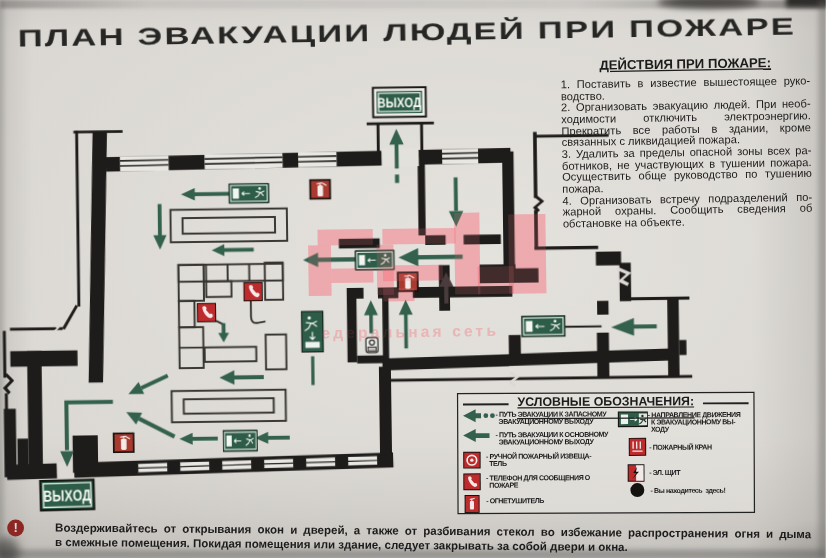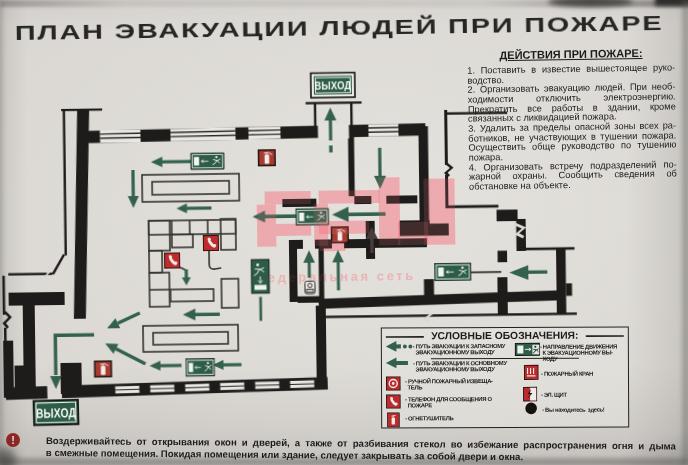--- a/index.html
+++ b/index.html
@@ -390,21 +390,21 @@
         </g>
   </g>
   <g transform="translate(141 59)">
     <rect x="0" y="0" width="14" height="14.5" fill="#161210"></rect>
         <rect x="0.8" y="0.8" width="12.4" height="12.9" fill="#bd2b2c"></rect>
     <rect x="7" y="0.8" width="6.2" height="12.9" fill="#f2eae8"></rect>
     <path d="M8 2 l-3.4 5.2 h2.6 l-3.4 5.3 l5.6 -6.3 h-2.6 z" fill="#161210"></path>
   </g>
   <circle cx="149" cy="80.5" r="5.8" fill="#14120f"></circle>
  </svg>
- <div style="position:absolute;left:0;top:2px;width:246px;text-align:center;font-weight:bold;font-size:10.3px;"><span style="border-bottom:1.3px solid #222;padding-bottom:17px;">УСЛОВНЫЕ ОБОЗНАЧЕНИЯ:</span></div>
+ <div style="position:absolute;left:0;top:2px;width:246px;text-align:center;font-weight:bold;font-size:10.3px;"><span style="border-bottom:1.3px solid #222;padding-bottom:7px;text-decoration:underline;">УСЛОВНЫЕ ОБОЗНАЧЕНИЯ:</span></div>
  <div class="li" style="position:absolute;left:31px;top:15px;width:96px;font-size:5.9px;font-weight:bold;line-height:6.1px;letter-spacing:-0.35px;">- ПУТЬ ЭВАКУАЦИИ К ЗАПАСНОМУ<br>&nbsp;&nbsp;ЭВАКУАЦИОННОМУ ВЫХОДУ</div>
  <div class="li" style="position:absolute;left:31px;top:32px;width:96px;font-size:5.9px;font-weight:bold;line-height:6.1px;letter-spacing:-0.35px;">- ПУТЬ ЭВАКУАЦИИ К ОСНОВНОМУ<br>&nbsp;&nbsp;ЭВАКУАЦИОННОМУ ВЫХОДУ</div>
  <div class="li" style="position:absolute;left:23px;top:50px;width:104px;font-size:5.9px;font-weight:bold;line-height:6.1px;letter-spacing:-0.35px;">- РУЧНОЙ ПОЖАРНЫЙ ИЗВЕЩА-<br>&nbsp;&nbsp;ТЕЛЬ</div>
  <div class="li" style="position:absolute;left:23px;top:68px;width:104px;font-size:5.9px;font-weight:bold;line-height:6.1px;letter-spacing:-0.35px;">- ТЕЛЕФОН ДЛЯ СООБЩЕНИЯ О<br>&nbsp;&nbsp;ПОЖАРЕ</div>
  <div class="li" style="position:absolute;left:23px;top:87px;width:104px;font-size:5.9px;font-weight:bold;letter-spacing:-0.35px;">- ОГНЕТУШИТЕЛЬ</div>
  <div class="li" style="position:absolute;left:158px;top:16px;width:88px;font-size:5.9px;font-weight:bold;line-height:6.1px;letter-spacing:-0.35px;">- НАПРАВЛЕНИЕ ДВИЖЕНИЯ<br>&nbsp;&nbsp;К ЭВАКУАЦИОННОМУ ВЫ-<br>&nbsp;&nbsp;ХОДУ</div>
  <div class="li" style="position:absolute;left:159px;top:43px;width:92px;font-size:5.9px;font-weight:bold;letter-spacing:-0.35px;">- ПОЖАРНЫЙ КРАН</div>
  <div class="li" style="position:absolute;left:159px;top:64px;width:92px;font-size:5.9px;font-weight:bold;letter-spacing:-0.35px;">- ЭЛ. ЩИТ</div>
  <div class="li" style="position:absolute;left:160px;top:79px;width:92px;font-size:5.9px;font-weight:bold;letter-spacing:-0.35px;">- Вы находитесь&nbsp; здесь!</div>
 </div>

